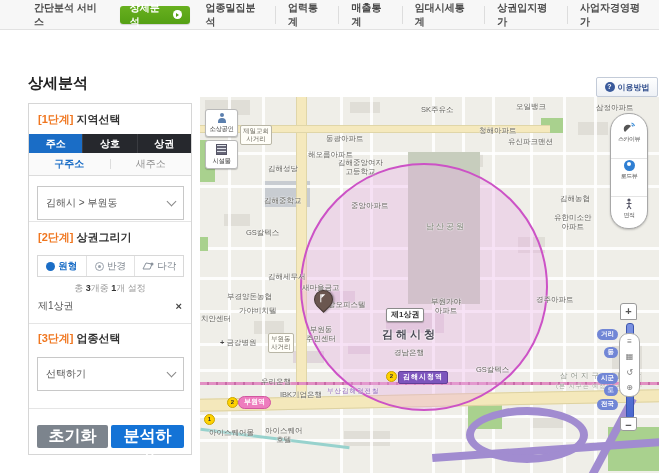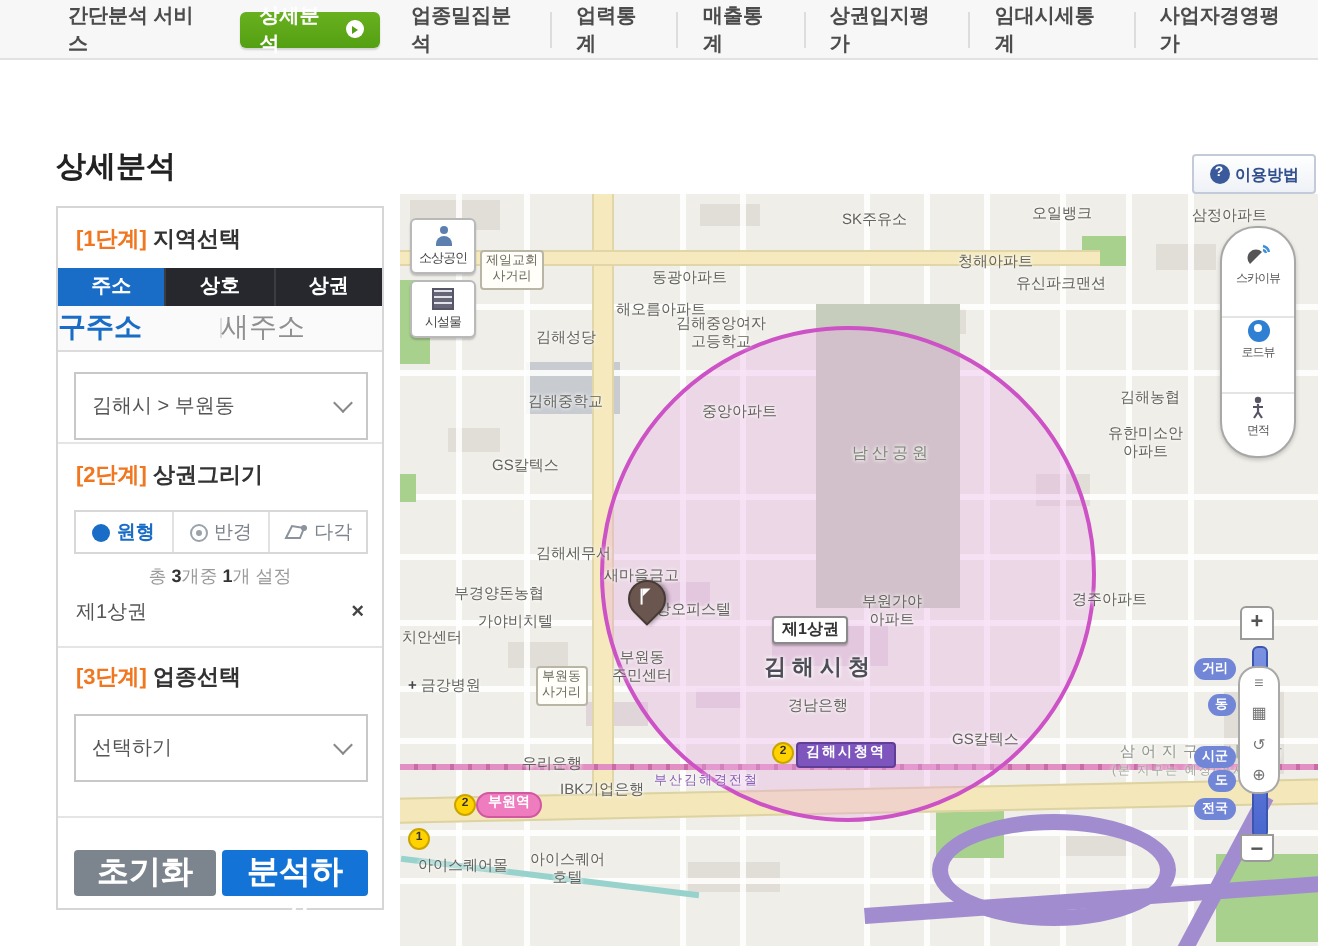--- a/index.html
+++ b/index.html
@@ -32,21 +32,21 @@
     border:1px solid #d6d6d6;box-sizing:border-box;}
   .sec-head{position:absolute;font-size:11px;font-weight:bold;color:#333;}
   .sec-head .badge{color:#f0761f;margin-right:3px;}
   #tabs{position:absolute;left:0;top:30px;width:100%;height:19px;display:flex;}
   .ptab{flex:1;text-align:center;font-size:10px;font-weight:bold;line-height:19px;cursor:pointer;
     background:#26282d;color:#fff;border-left:1px solid #3a3c41;}
   .ptab:first-child{border-left:none;}
   .ptab.sel{background:#1a6dc6;}
   #subtabs{position:absolute;left:0;top:49px;width:100%;height:22px;background:#fafafa;
     border-bottom:1px solid #dcdcdc;display:flex;align-items:center;}
-  .subtab{flex:1;text-align:left;font-size:14px;color:#909090;cursor:pointer;}
+  .subtab{flex:1;text-align:center;font-size:10px;color:#909090;cursor:pointer;}
   .subtab.sel{color:#1a6dc6;font-weight:bold;}
   #subtabs .vd{width:1px;height:10px;background:#ddd;}
   .selectbox{position:absolute;left:8px;width:147px;height:23px;border:1px solid #c8c8c8;background:#fff;
     box-sizing:border-box;display:flex;align-items:center;justify-content:space-between;padding:16px 8px;cursor:pointer;}
   .selectbox .val{font-size:10px;color:#555;}
   .chev{width:6px;height:6px;border-right:1px solid #888;border-bottom:1px solid #888;
     transform:rotate(45deg);margin-top:-3px;}
   .pdiv{position:absolute;left:0;width:100%;height:1px;background:#e5e5e5;}
   #seg{position:absolute;left:8px;top:151px;width:147px;height:22px;border:1px solid #d8d8d8;
     box-sizing:border-box;display:flex;background:#fff;}
@@ -175,24 +175,24 @@
       <div class="nav-tab">
         <span>업종밀집분석</span>
       </div>
       <div class="nav-tab">
         <span>업력통계</span>
       </div>
       <div class="nav-tab">
         <span>매출통계</span>
       </div>
       <div class="nav-tab">
+        <span>임대시세통계</span>
+      </div>
+      <div class="nav-tab">
         <span>상권입지평가</span>
-      </div>
-      <div class="nav-tab">
-        <span>임대시세통계</span>
       </div>
       <div class="nav-tab">
         <span>사업자경영평가</span>
       </div>
     </div>
 
   <div id="page-title">상세분석</div>
   <div id="help-btn">
     <span class="q">?</span>
     <span class="t">이용방법</span>
@@ -320,21 +320,21 @@
         <span class="ml" style="left: 308px; top: 40px;">유신파크맨션</span>
         <span class="ml" style="left: 68px; top: 67px;">김해성당</span>
         <span class="ml two" style="left: 138px; top: 62px;">김해중앙여자
 고등학교</span>
         <span class="ml" style="left: 64px; top: 99px;">김해중학교</span>
         <span class="ml" style="left: 46px; top: 131px;">GS칼텍스</span>
         <span class="ml" style="left: 68px; top: 175px;">김해세무서</span>
         <span class="ml" style="left: 27px; top: 195px;">부경양돈농협</span>
         <span class="ml" style="left: 39px; top: 209px;">가야비치텔</span>
         <span class="ml" style="left: 1px; top: 217px;">치안센터</span>
-        <span class="ml hosp" style="left: 4px; top: 241px;">금강병원</span>
+        <span class="ml hosp" style="left: 20px; top: 241px;">금강병원</span>
         <span class="ml" style="left: 61px; top: 280px;">우리은행</span>
         <span class="ml" style="left: 80px; top: 293px;">IBK기업은행</span>
         <span class="ml rail-name" style="left: 127px; top: 290px;">부산김해경전철</span>
         <span class="ml" style="left: 9px; top: 331px;">아이스퀘어몰</span>
         <span class="ml two" style="left: 65px; top: 330px;">아이스퀘어
 호텔</span>
         <span class="ml" style="left: 151px; top: 104px;">중앙아파트</span>
         <span class="ml park-name" style="left: 226px; top: 125px;">남산공원</span>
         <span class="ml" style="left: 102px; top: 186px;">새마을금고</span>
         <span class="ml" style="left: 128px; top: 203px;">강오피스텔</span>

